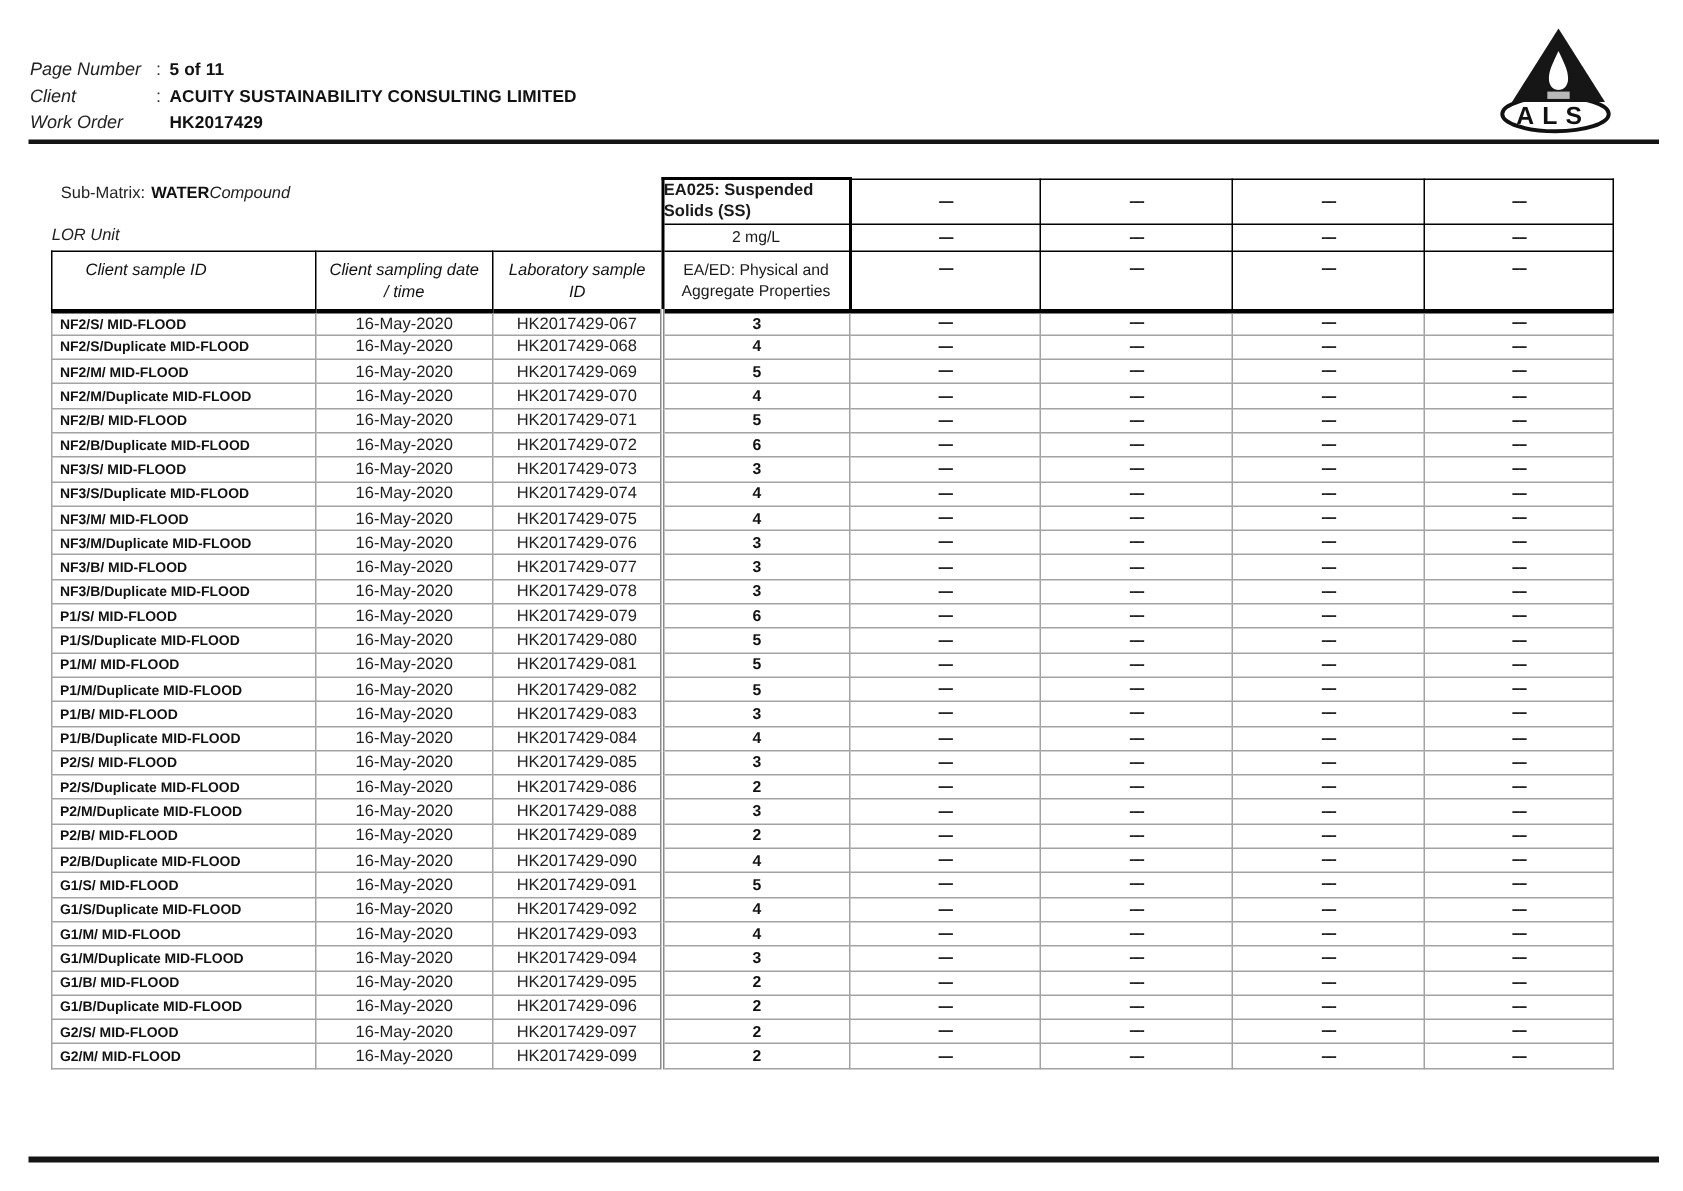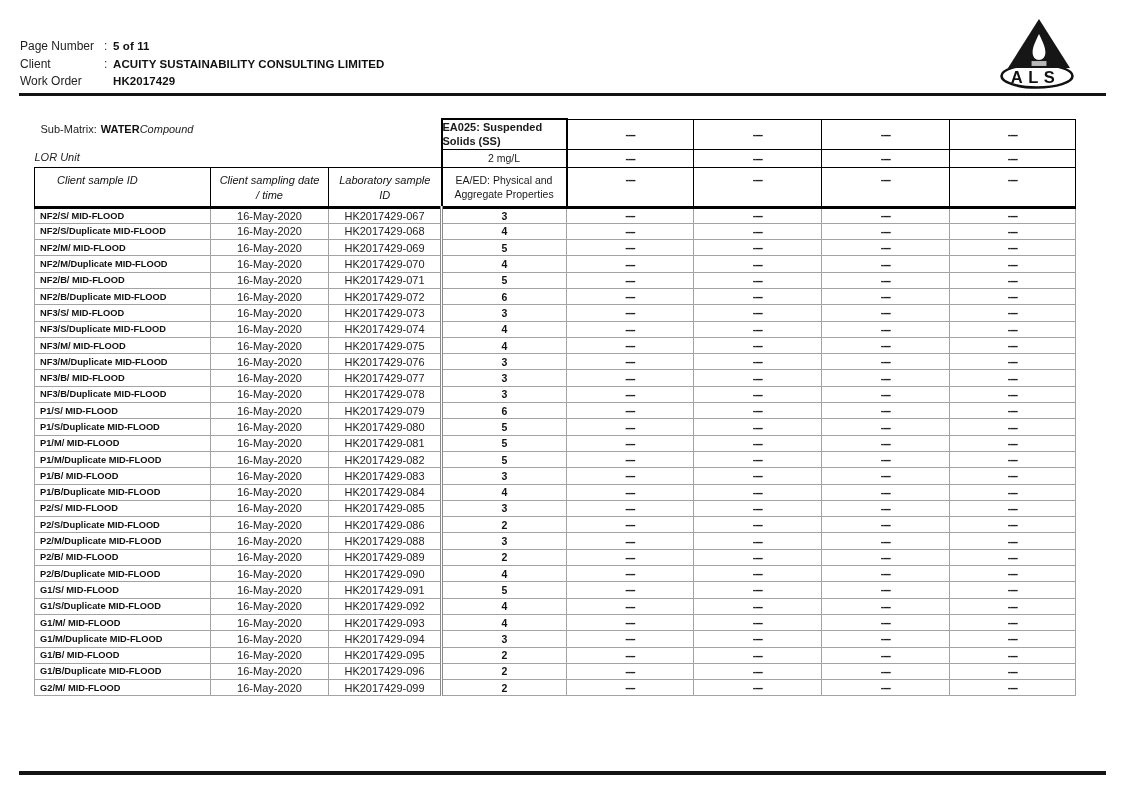--- a/index.html
+++ b/index.html
@@ -10,21 +10,21 @@
     background: #ffffff;
     font-family: "Liberation Sans", sans-serif;
     color: #1a1a1a;
     overflow: hidden;
     margin: 0 auto;
   }
 
   
   .letterhead { position:absolute; left:20px; top:39px; }
   .lh-row { display:flex; height:17.5px; align-items:baseline; }
-  .lh-label { width:84px; font-size:12px; color:#222; }
+  .lh-label { width:84px; font-style:italic; font-size:12px; color:#222; }
   .lh-colon { width:9px; font-size:12px; color:#333; }
   .lh-value { font-weight:bold; font-size:11.5px; color:#111; letter-spacing:0.1px; }
 
   .rule { position:absolute; background:#141414; }
   .rule-top { left:19px; top:93px; width:1087px; height:3px; }
   .rule-bottom { left:19px; top:771px; width:1087px; height:4px; }
 
   .logo { position:absolute; left:988px; top:11px; width:110px; height:82px; }
 
   
@@ -463,20 +463,30 @@
     <td class="c-id">G1/B/Duplicate MID-FLOOD</td>
     <td class="c-date">16-May-2020</td>
     <td class="c-lab">HK2017429-096</td>
     <td class="c-val">2</td>
     <td class="c-dash">----</td>
     <td class="c-dash">----</td>
     <td class="c-dash">----</td>
     <td class="c-dash">----</td>
   </tr>
         <tr>
+    <td class="c-id">G2/S/ MID-FLOOD</td>
+    <td class="c-date">16-May-2020</td>
+    <td class="c-lab">HK2017429-097</td>
+    <td class="c-val">2</td>
+    <td class="c-dash">----</td>
+    <td class="c-dash">----</td>
+    <td class="c-dash">----</td>
+    <td class="c-dash">----</td>
+  </tr>
+        <tr>
     <td class="c-id">G2/M/ MID-FLOOD</td>
     <td class="c-date">16-May-2020</td>
     <td class="c-lab">HK2017429-099</td>
     <td class="c-val">2</td>
     <td class="c-dash">----</td>
     <td class="c-dash">----</td>
     <td class="c-dash">----</td>
     <td class="c-dash">----</td>
   </tr>
       </tbody>

